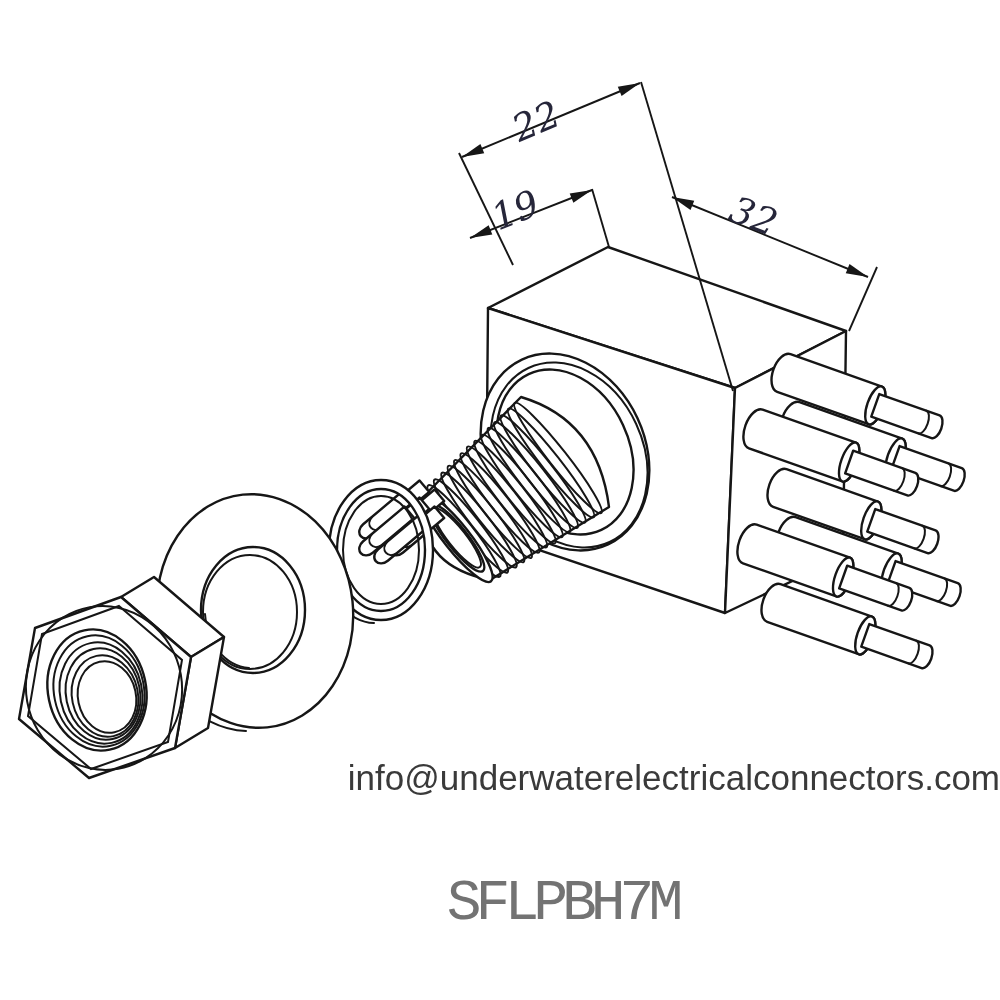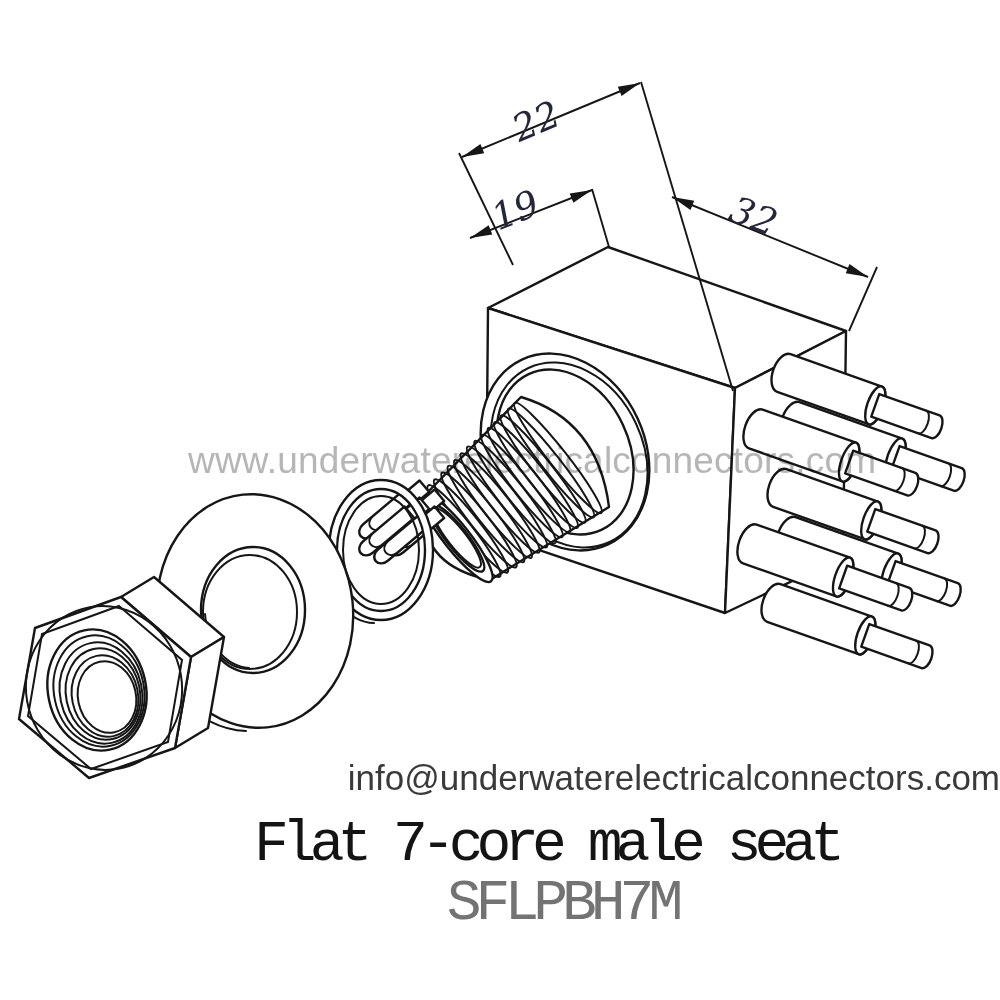--- a/index.html
+++ b/index.html
@@ -183,17 +183,15 @@
     </g>
     <g transform="translate(747 543) rotate(19.5)">
       <path class="fillw" d="M3,-20.5 L102,-20.5 A8,20.5 0 0 1 102,20.5 L3,20.5 A11,20.5 0 0 1 3,-20.5 Z"></path>
       <ellipse class="fillw" cx="102" cy="0" rx="8" ry="20.5"></ellipse>
       <path class="fillw" d="M102,-12 L168,-12 A6,12 0 0 1 168,12 L102,12 Z"></path>
       <path class="thin" d="M154,-12 A5.5,12 0 0 1 154,12"></path>
     </g>
   </g>
 </svg>
 
-  <div id="watermark">www.underwaterelectricalconnectors.com</div>
   <div id="email">info@underwaterelectricalconnectors.com</div>
-  <div id="title-line">Flat 7-core male seat</div>
   <div id="model-line">SFLPBH7M</div>
 </div>
 
 </body></html>

